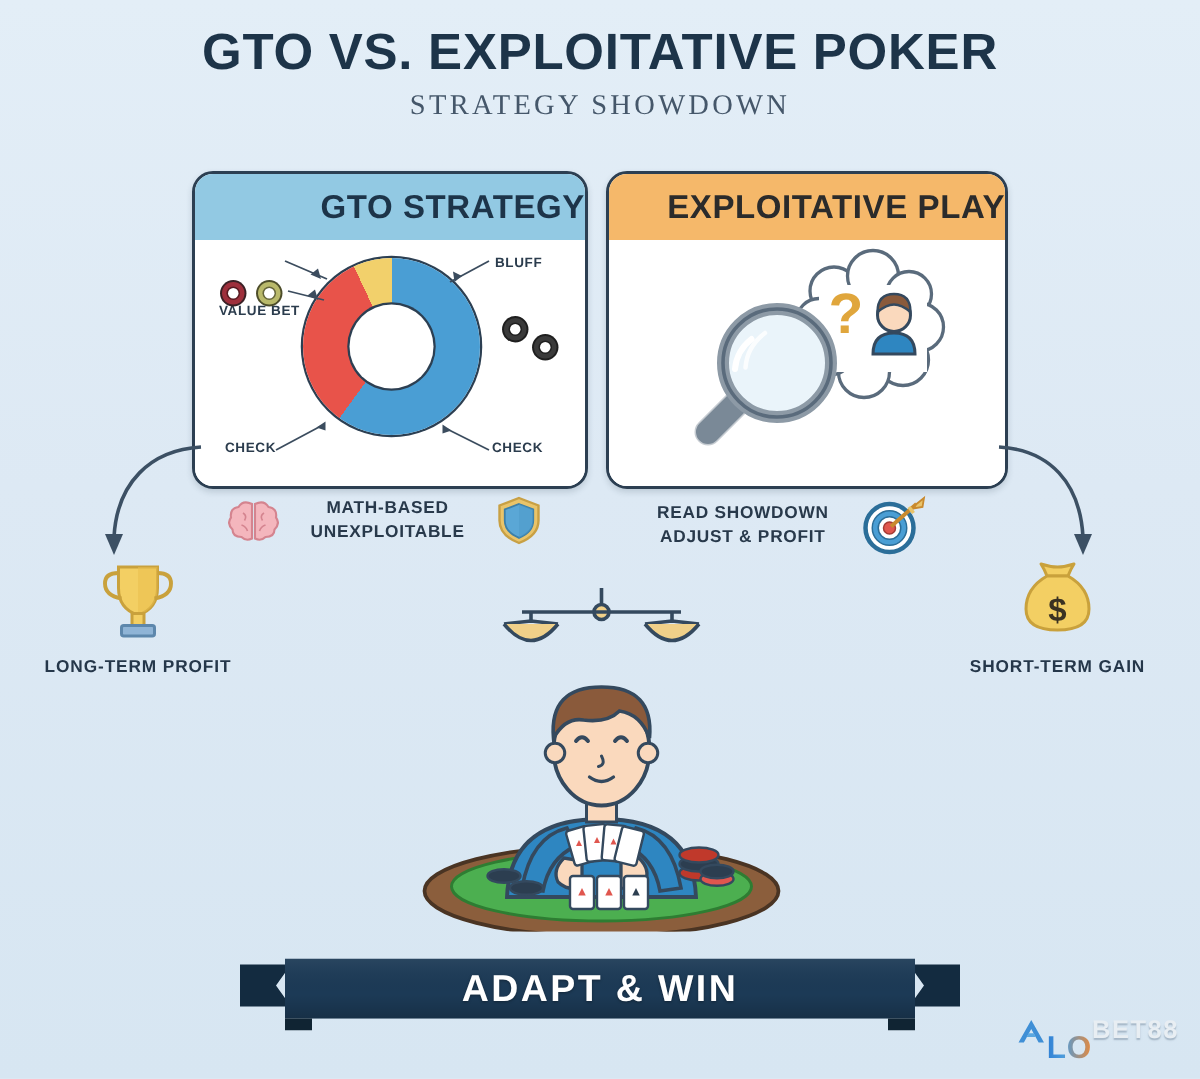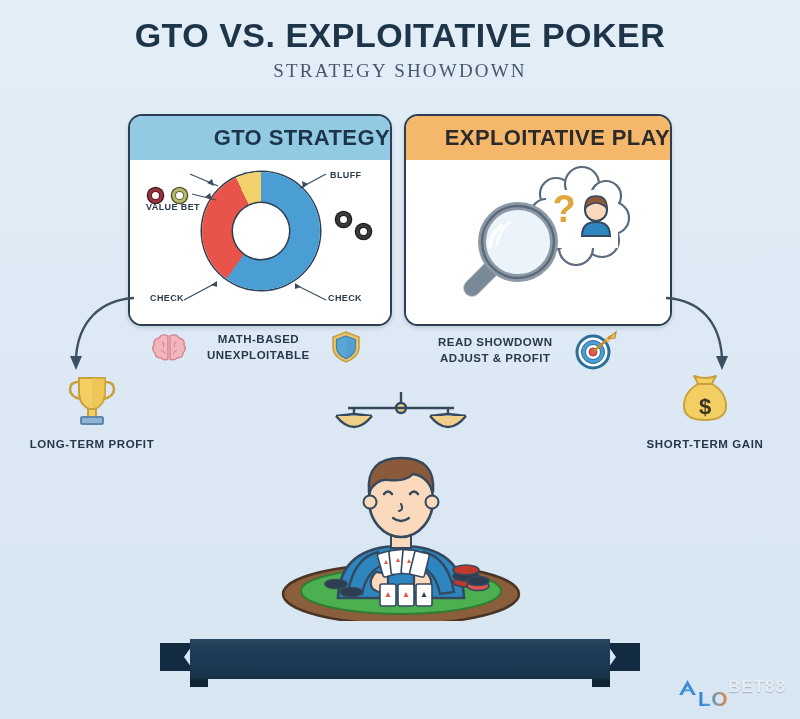--- a/index.html
+++ b/index.html
@@ -357,20 +357,21 @@
       <path d="M432 40 L450 40 L450 48 L432 48 z" fill="#102433"></path>
       <rect x="30" y="0" width="420" height="40" fill="url(#rg)"></rect>
       <defs>
         <linearGradient id="rg" x1="0" y1="0" x2="0" y2="1">
           <stop offset="0%" stop-color="#ffffff" stop-opacity="0.06"></stop>
           <stop offset="60%" stop-color="#000000" stop-opacity="0"></stop>
           <stop offset="100%" stop-color="#000000" stop-opacity="0.18"></stop>
         </linearGradient>
       </defs>
     </svg>
+    <div class="ribbon-txt" style="height:40px;">ADAPT &amp; WIN</div>
   </div>
 
   <div id="logo">
     <svg width="19" height="17" viewBox="0 0 19 17" style="margin-right:1px;">
       <path d="M9.5 1 L18 16 L14.4 16 L9.5 7 L4.6 16 L1 16 z" fill="#3f8fd6"></path>
       <path d="M6.4 12.4 L12.6 12.4 L11.2 9.9 L7.8 9.9 z" fill="#5aa7e0"></path>
     </svg>
     <span class="logo-alo">LO</span>
     <span class="logo-bet">BET88</span>
   </div>

